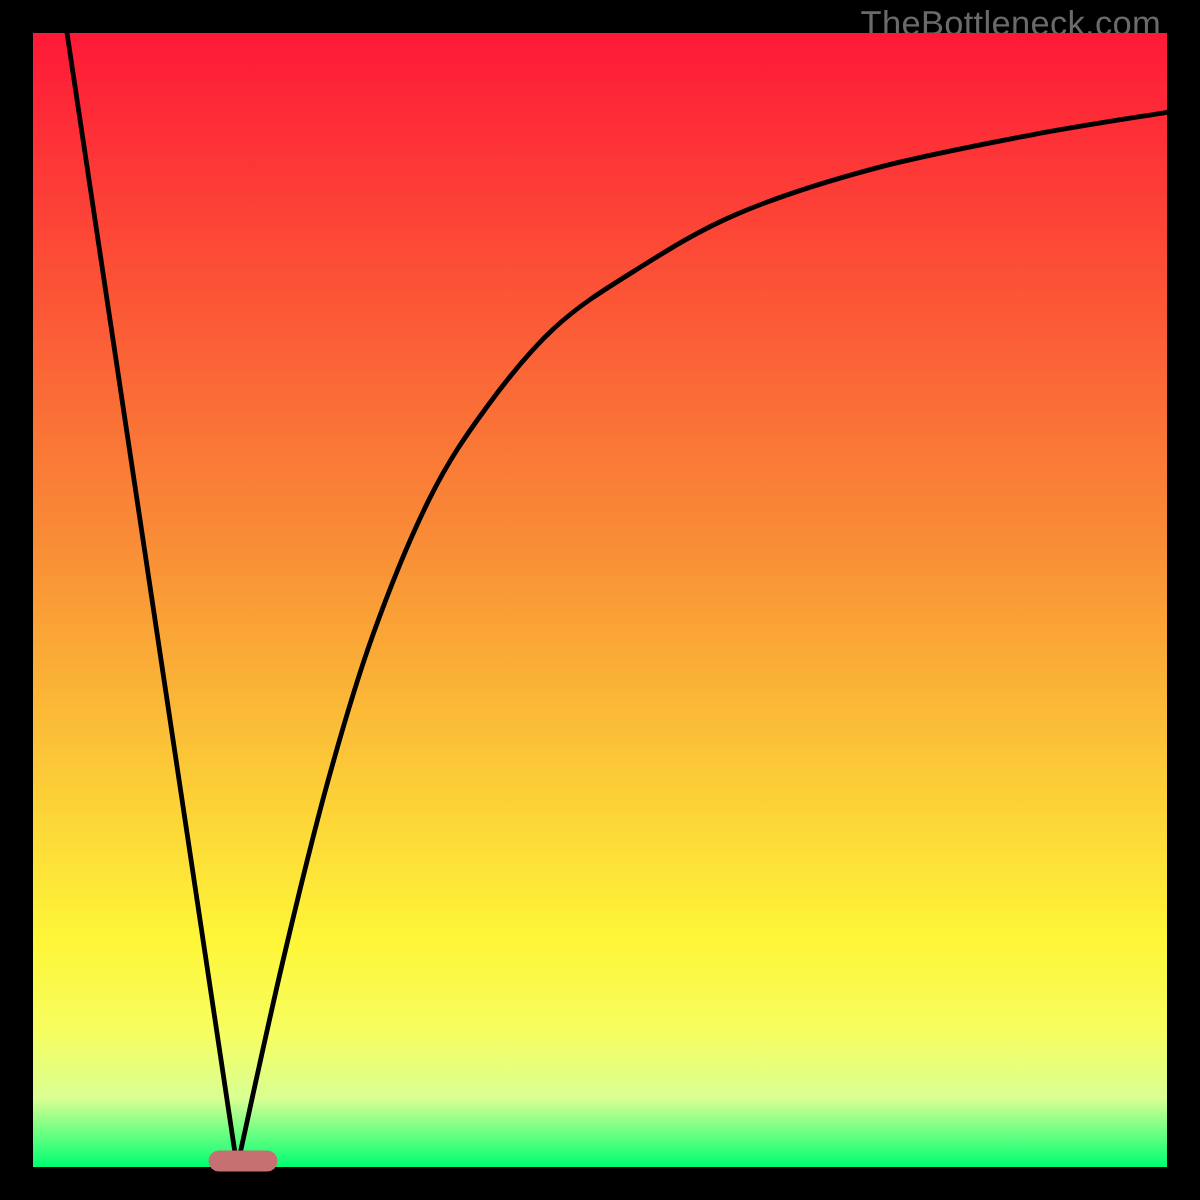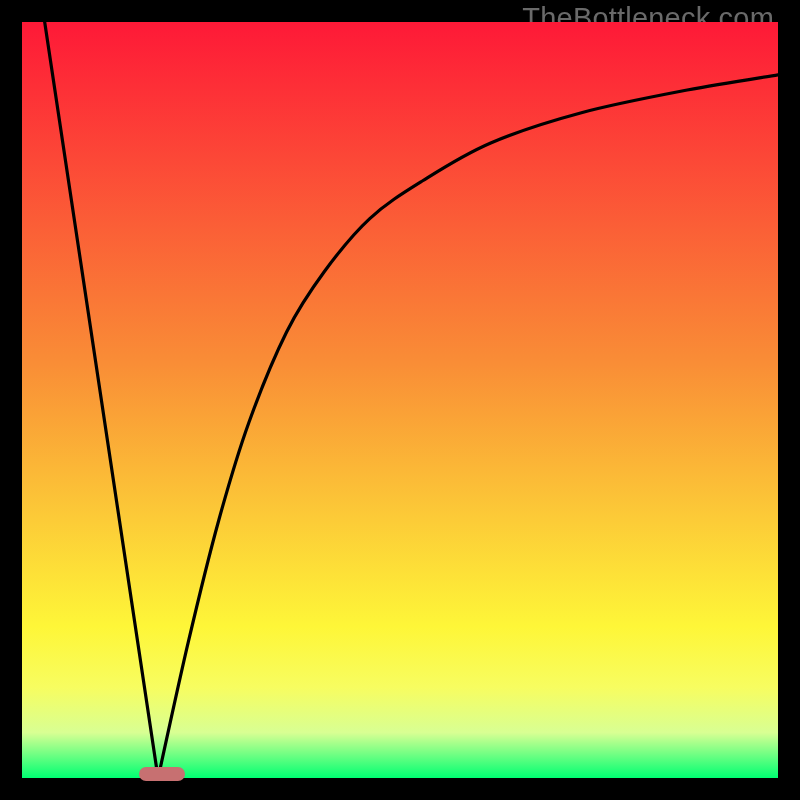--- a/index.html
+++ b/index.html
@@ -24,21 +24,21 @@
     left: 0;
     top: 0;
     width: 756px;
     height: 756px;
   }
   .watermark {
     position: absolute;
     top: 2px;
     right: 26px;
     color: #6a6a6a;
-    font-size: 29px;
+    font-size: 23px;
     letter-spacing: 0.2px;
   }
   .marker {
     position: absolute;
     background: #c77071;
     border-radius: 10px;
   }
 </style>
 </head>
 <body>

